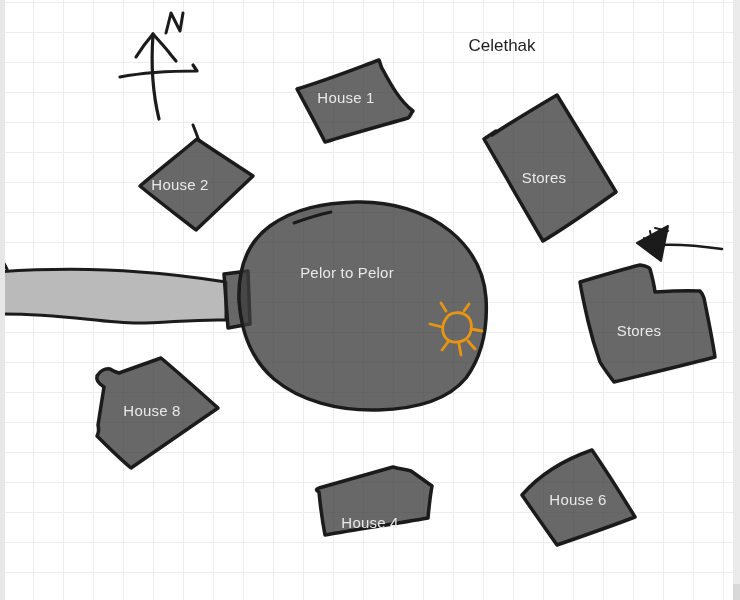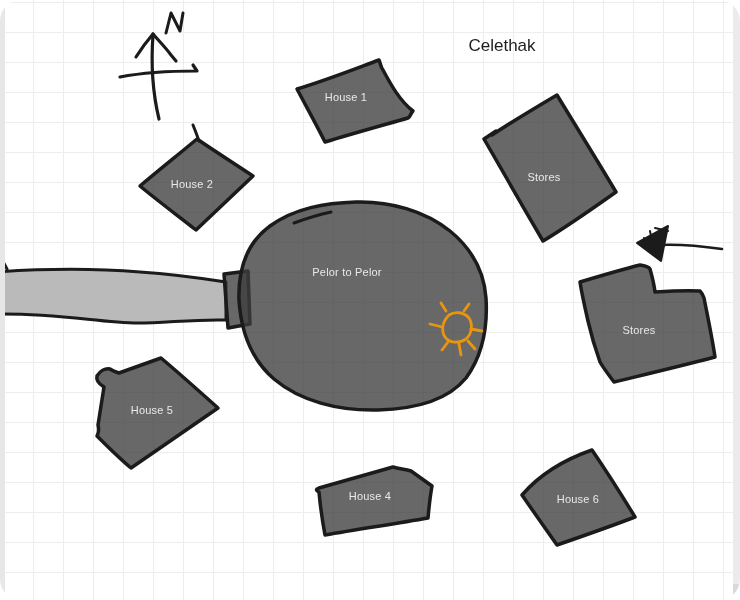--- a/index.html
+++ b/index.html
@@ -5,29 +5,28 @@
   html,body{margin:0;padding:0;background:#fff;}
   #canvas{
     position:relative;width:740px;height:600px;overflow:hidden;
     background-color:#ffffff;
     background-image:
       linear-gradient(#ededed 1px, transparent 1px),
       linear-gradient(90deg,#ededed 1px, transparent 1px);
     background-size:30px 30px;
     background-position:3px 2px;
     font-family:"Liberation Sans",sans-serif;
-    border-radius:21px;
   }
   .edge-left{position:absolute;left:0;top:0;width:5px;height:600px;background:#e7e7e7;}
   .edge-right{position:absolute;right:0;top:0;width:7px;height:600px;background:#ebebeb;}
   .edge-corner{position:absolute;right:0;bottom:0;width:7px;height:16px;background:#d9d9d9;}
   svg{position:absolute;left:0;top:0;}
   .lbl{
     position:absolute;transform:translate(-50%,-50%);
-    font-size:11px;color:#e9e9e9;white-space:nowrap;letter-spacing:.2px;
+    font-size:15px;color:#e9e9e9;white-space:nowrap;letter-spacing:.2px;
   }
   .title{
     position:absolute;transform:translate(-50%,-50%);
     font-size:17px;color:#1d1d1d;white-space:nowrap;
   }
   .ink{fill:none;stroke:#1b1b1b;stroke-linecap:round;stroke-linejoin:round;}
   .bld{fill:rgba(62,62,62,0.78);stroke:#1b1b1b;stroke-width:3.5;stroke-linejoin:round;}
   .sun{fill:none;stroke:#e8960f;stroke-width:2.8;stroke-linecap:round;stroke-linejoin:round;}
 </style>
 </head>
@@ -82,24 +81,24 @@
       <path class="sun" d="M468,341 L475,349"></path>
       <path class="sun" d="M459,344 L461,355"></path>
       <path class="sun" d="M448,342 L442,350"></path>
       <path class="sun" d="M442,327 L430,324"></path>
     </g>
   </svg>
 
   <div class="title" style="left:502px;top:46px">Celethak</div>
 
   <div class="lbl" style="left:346px;top:97px">House 1</div>
-  <div class="lbl" style="left:192px;top:184px">House 2</div>
+  <div class="lbl" style="left:180px;top:184px">House 2</div>
   <div class="lbl" style="left:544px;top:177px">Stores</div>
   <div class="lbl" style="left:347px;top:272px">Pelor to Pelor</div>
   <div class="lbl" style="left:639px;top:330px">Stores</div>
-  <div class="lbl" style="left:152px;top:410px">House 5</div>
-  <div class="lbl" style="left:370px;top:496px">House 4</div>
+  <div class="lbl" style="left:152px;top:410px">House 8</div>
+  <div class="lbl" style="left:370px;top:522px">House 4</div>
   <div class="lbl" style="left:578px;top:499px">House 6</div>
 
   <div class="edge-left"></div>
   <div class="edge-right"></div>
   <div class="edge-corner"></div>
 </div>
 
 </body></html>

